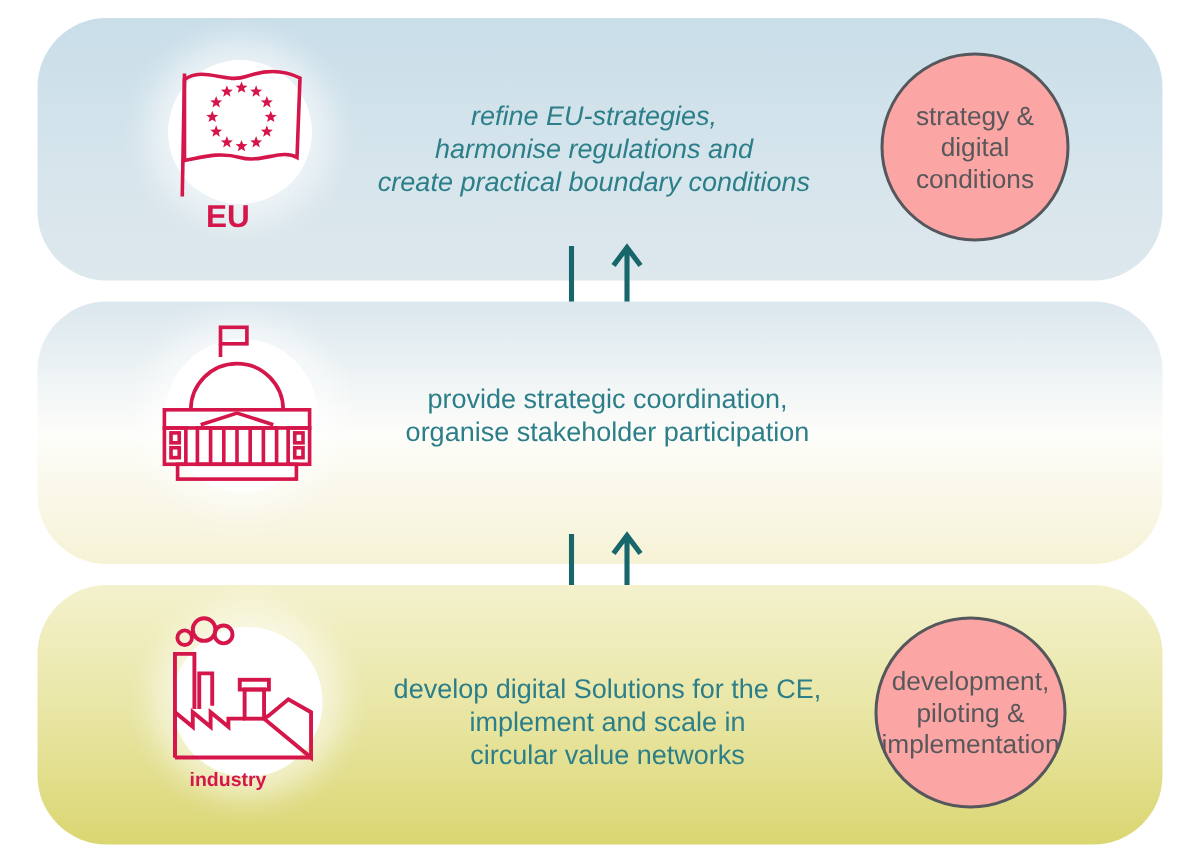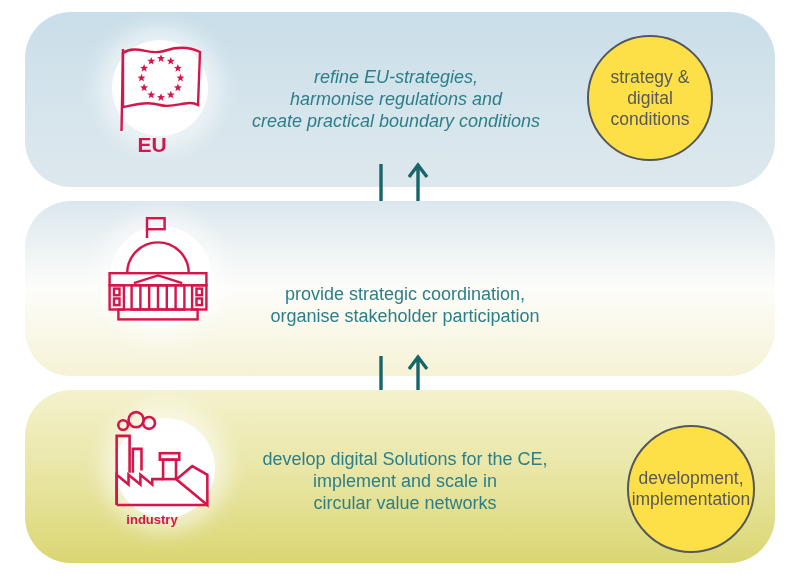--- a/index.html
+++ b/index.html
@@ -6,21 +6,21 @@
   body{width:800px;height:578px;font-family:"Liberation Sans",sans-serif;position:relative;overflow:hidden;}
   .stage{position:absolute;left:0;top:0;width:800px;height:578px;}
   .band{position:absolute;left:25px;width:750px;border-radius:46px;}
   .band-eu{top:12px;height:175px;background:linear-gradient(180deg,#c9dee9 0%,#d7e5ec 60%,#dde8ed 100%);}
   .band-gov{top:201px;height:175px;background:linear-gradient(180deg,#dbe7ee 0%,#fdfdfa 50%,#f6f2d6 100%);}
   .band-industry{top:390px;height:173px;background:linear-gradient(180deg,#f4f2cd 0%,#e7e49f 55%,#dad672 100%);}
   .icon-bg{position:absolute;border-radius:50%;background:#ffffff;box-shadow:0 0 20px 14px rgba(255,255,255,0.55);}
   .icon{position:absolute;}
   .red-label{position:absolute;color:#d5164b;font-weight:700;text-align:center;}
   .teal-text{position:absolute;color:#2c7f89;font-size:18px;line-height:22px;text-align:center;}
-  .side-circle{position:absolute;width:122px;height:122px;background:#fde047;border:2px solid #54575b;border-radius:50%;
+  .side-circle{position:absolute;width:122px;height:122px;background:#fca5a5;border:2px solid #54575b;border-radius:50%;
                color:#58585a;font-size:17.5px;line-height:21px;text-align:center;
                display:flex;flex-direction:column;justify-content:center;}
   .arrows{position:absolute;}
 </style>
 </head>
 <body>
 
 <div class="stage">
 
   <section class="band band-eu"></section>
@@ -84,21 +84,21 @@
       <line x1="66" y1="63" x2="66" y2="85"></line>
       <rect x="6" y="63" width="13" height="22"></rect>
       <rect x="10" y="66" width="5" height="6"></rect>
         <rect x="10" y="75" width="5" height="6"></rect>
       <rect x="81" y="63" width="13" height="22"></rect>
       <rect x="85" y="66" width="5" height="6"></rect>
         <rect x="85" y="75" width="5" height="6"></rect>
       <rect x="14" y="85" width="72" height="9"></rect>
     </g>
   </svg>
-  <div class="teal-text" style="left:235px;top:255px;width:340px;margin-top:28px;">
+  <div class="teal-text" style="left:235px;top:255px;width:340px;">
     <div>provide strategic coordination,</div>
     <div>organise stakeholder participation</div>
   </div>
 
   <svg class="arrows" style="left:363px;top:353px;" width="74" height="60" viewBox="0 0 74 60">
     <g stroke="#17666b" stroke-width="3.4" fill="none">
       <path d="M18,3 V55 M9,44 L18,56 L27,44"></path>
       <path d="M55,57 V5 M46,16 L55,4 L64,16"></path>
     </g>
   </svg>
@@ -117,18 +117,19 @@
       <path d="M8,88 L8,60 L19,69 L19,60 L30,69 L30,60 L41,69 L41,64 L51,64 M63,64 L66,62 L78,52 L92,60 L92,88 Z"></path>
       <line x1="8" y1="88" x2="92" y2="88"></line>
     </g>
   </svg>
   <div class="red-label" style="left:92px;top:512px;width:120px;font-size:13px;">industry</div>
   <div class="teal-text" style="left:230px;top:448px;width:350px;">
     <div>develop digital Solutions for the CE,</div>
     <div>implement and scale in</div>
     <div>circular value networks</div>
   </div>
-  <div class="side-circle" style="left:583px;top:425px;width:124px;height:124px;margin-left:44px;">
+  <div class="side-circle" style="left:583px;top:411px;width:124px;height:124px;">
     <div>development,</div>
+    <div>piloting &amp;</div>
     <div>implementation</div>
   </div>
 
 </div>
 
 </body></html>

